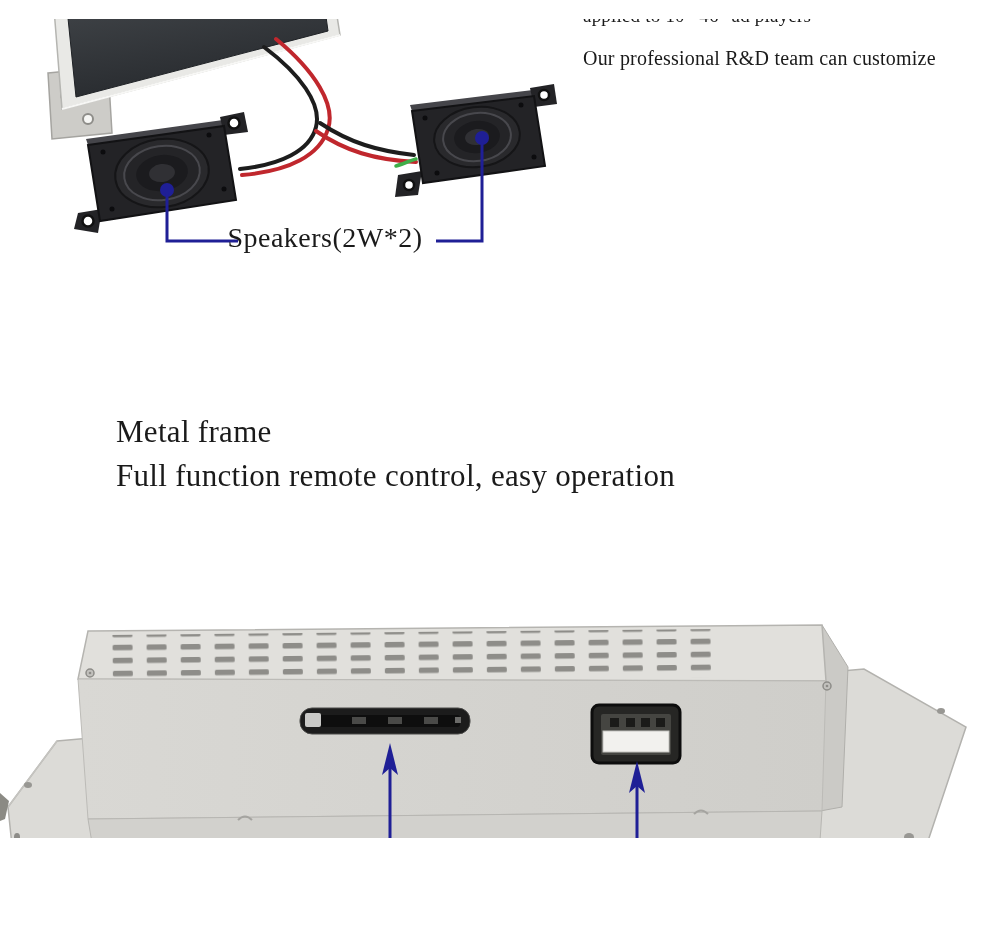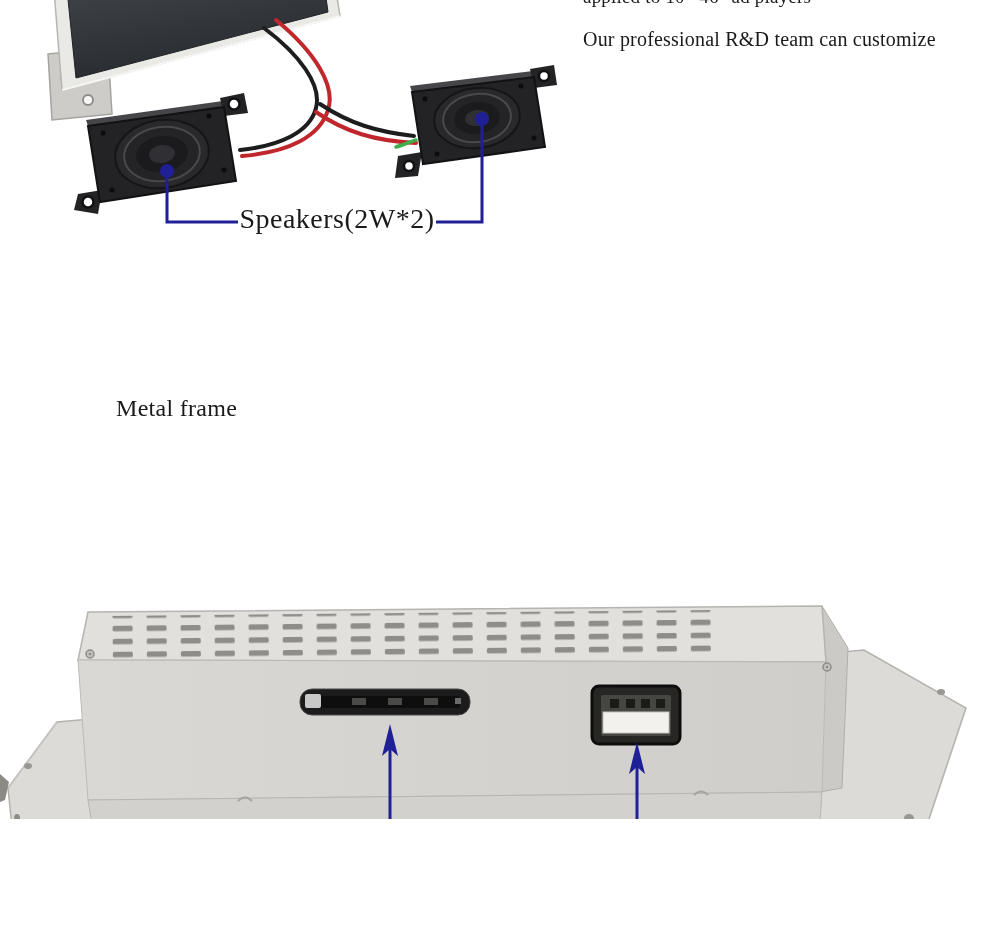--- a/index.html
+++ b/index.html
@@ -3,32 +3,33 @@
 <meta charset="utf-8">
 <style>
   html,body{margin:0;padding:0;background:#ffffff;}
   #canvas{
     position:relative;
     width:1000px;height:819px;
     background:#ffffff;
     overflow:hidden;
     font-family:"Liberation Serif", serif;
     color:#1a1a1a;
+    margin-top:19px;
   }
   svg{position:absolute;left:0;top:0;}
   .txt{position:absolute;white-space:nowrap;color:#1a1a1a;}
   .intro-line{left:583px;font-size:20px;letter-spacing:.2px;}
   #intro-clipped{top:-14px;font-size:19px;}
   #intro-1{top:28px;}
   #intro-2{top:64px;}
   #speakers-label{
-    left:236px;top:203px;width:202px;
+    left:224px;top:203px;width:202px;
     font-size:28px;text-align:center;letter-spacing:.5px;
   }
-  .feature-line{left:116px;font-size:24px;letter-spacing:.3px;text-align:center;}
+  .feature-line{left:116px;font-size:31px;letter-spacing:.3px;text-align:center;}
   #feature-1{top:395px;}
   #feature-2{top:439px;}
 </style>
 </head>
 <body>
 
 <div id="canvas">
 
   <svg width="1000" height="937" viewBox="0 0 1000 937">
     <defs>
@@ -178,14 +179,15 @@
       </g>
     </g>
   </svg>
 
   <div class="txt intro-line" id="intro-clipped">applied to 10"-46" ad players</div>
   <div class="txt intro-line" id="intro-1">Our professional R&amp;D team can customize</div>
 
   <div class="txt" id="speakers-label">Speakers(2W*2)</div>
 
   <div class="txt feature-line" id="feature-1">Metal frame</div>
+  <div class="txt feature-line" id="feature-2">Full function remote control, easy operation</div>
 
 </div>
 
 </body></html>

